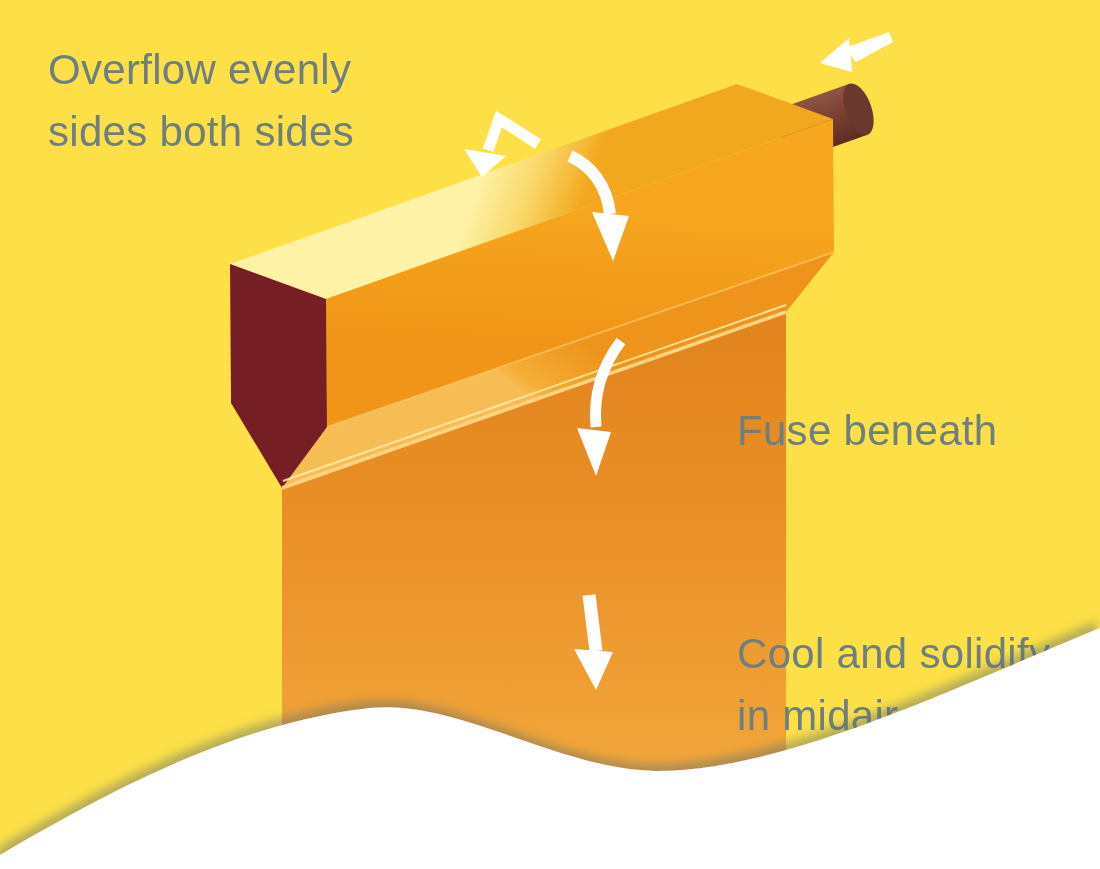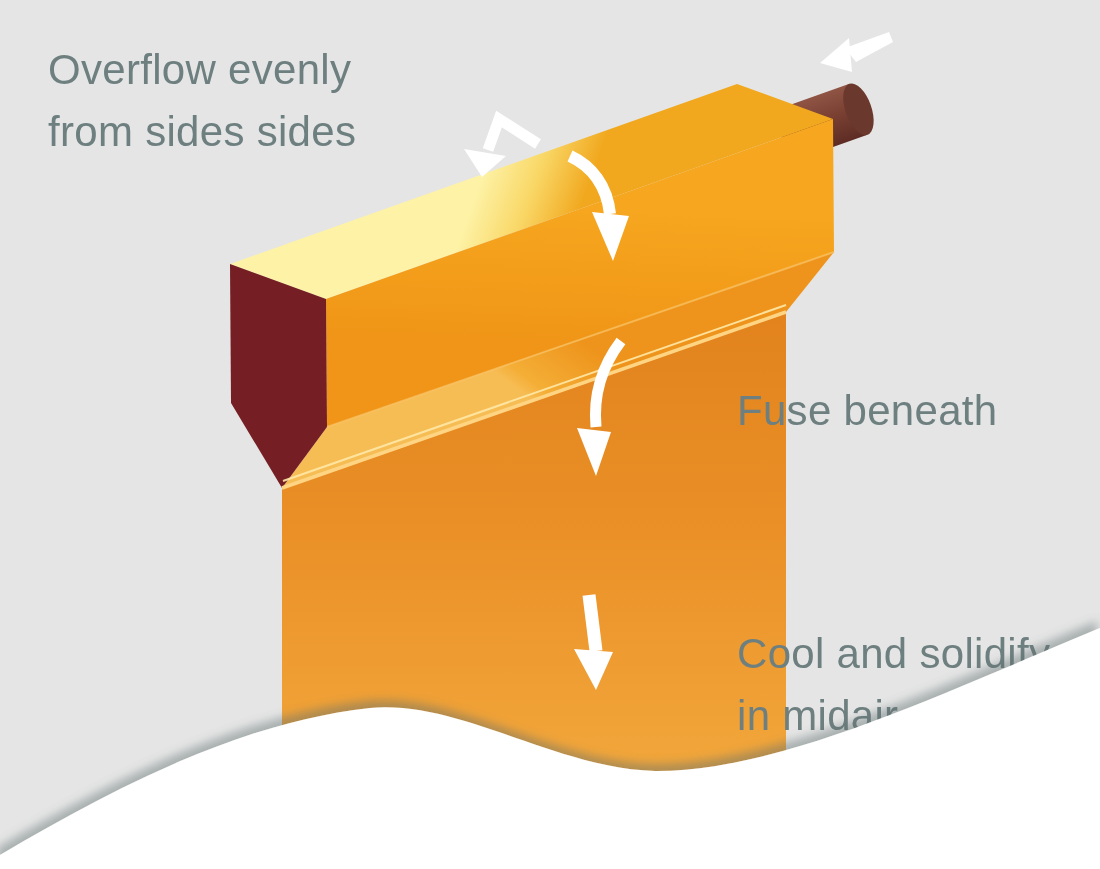--- a/index.html
+++ b/index.html
@@ -1,39 +1,39 @@
 <!DOCTYPE html>
 <html><head>
 <meta charset="utf-8">
 <style>
   html,body{margin:0;padding:0;background:#ffffff;}
   .stage{
     position:relative;
     width:1100px;height:869px;
-    background:#e5e5e5;
+    background:#fde047;
     overflow:hidden;
     font-family:"Liberation Sans", sans-serif;
   }
   .layer{position:absolute;left:0;top:0;width:1100px;height:869px;}
   svg.layer{display:block;}
   .label{
     position:absolute;
     font-size:42px;
     line-height:62px;
     font-weight:400;
     color:#6e7f80;
     letter-spacing:0.3px;
     white-space:nowrap;
     z-index:2;
   }
   .label span{display:block;}
   #diagram-svg{z-index:1;}
   #wave-svg{z-index:3;}
   #label-overflow{left:48px;top:39px;}
-  #label-fuse{left:737px;top:380px;}
+  #label-fuse{left:737px;top:400px;}
   #label-cool{left:737px;top:623px;}
 </style>
 </head>
 <body>
 
 <div class="stage">
 
   <svg id="diagram-svg" class="layer" viewBox="0 0 1100 869">
     <defs>
       <linearGradient id="gradTop" gradientUnits="userSpaceOnUse" x1="483" y1="174" x2="580" y2="209">
@@ -107,21 +107,21 @@
 
       <g>
         <path d="M589,595 L596,651" fill="none" stroke-width="13" stroke="#ffffff"></path>
         <polygon points="574,649 613,652 596,690" fill="#ffffff"></polygon>
       </g>
     </g>
   </svg>
 
   <div class="label" id="label-overflow">
     <span>Overflow evenly</span>
-    <span>from sides sides</span>
+    <span>sides both sides</span>
   </div>
   <div class="label" id="label-fuse">
     <span>Fuse beneath</span>
   </div>
   <div class="label" id="label-cool">
     <span>Cool and solidify</span>
     <span>in midair</span>
   </div>
 
   <svg id="wave-svg" class="layer" viewBox="0 0 1100 869">

